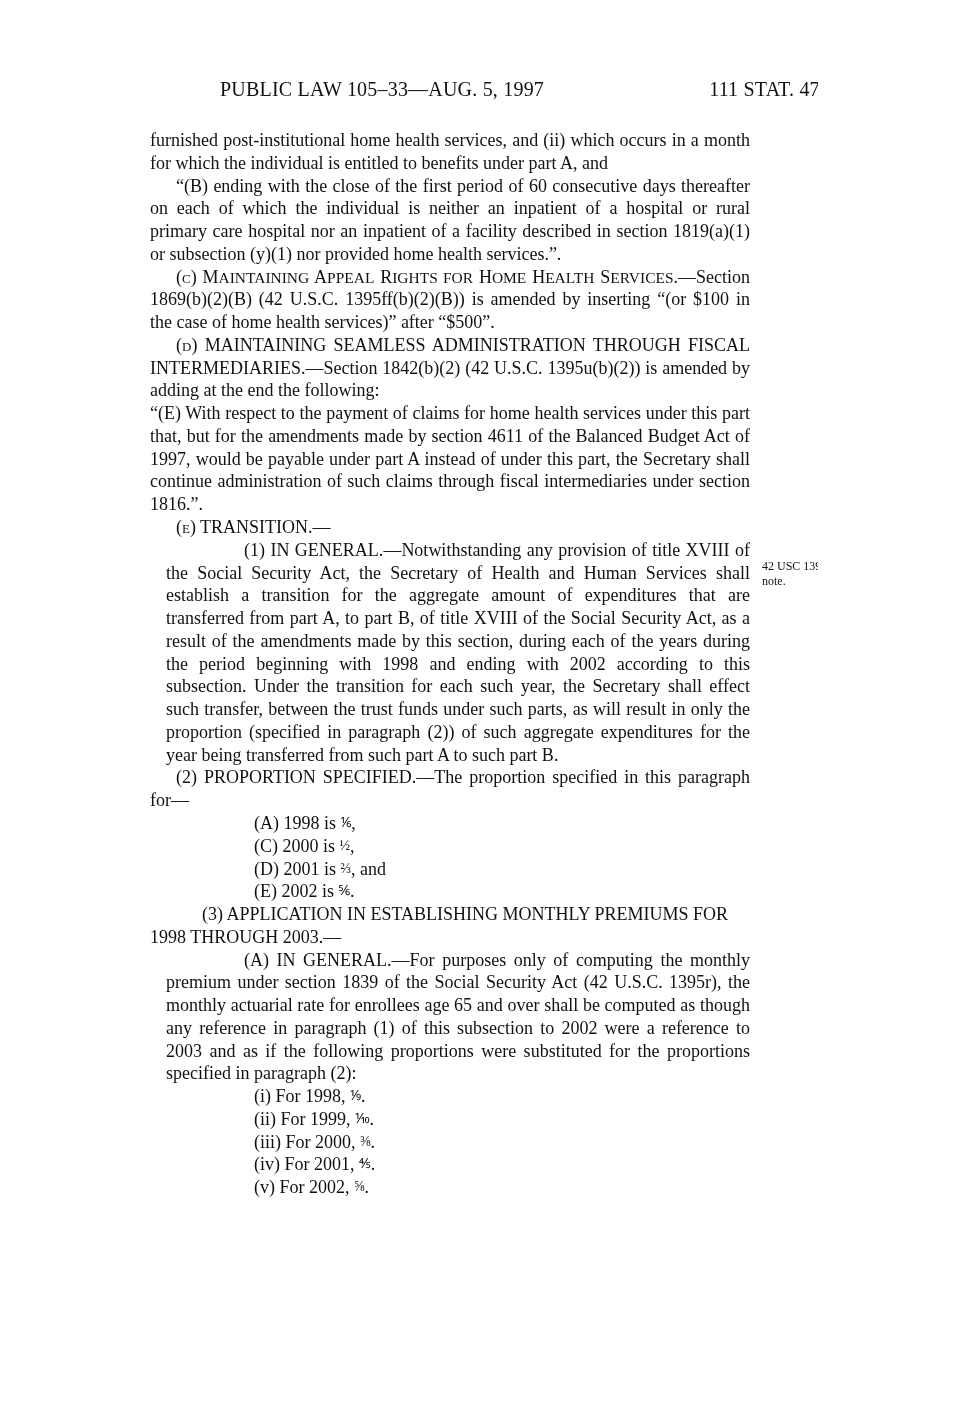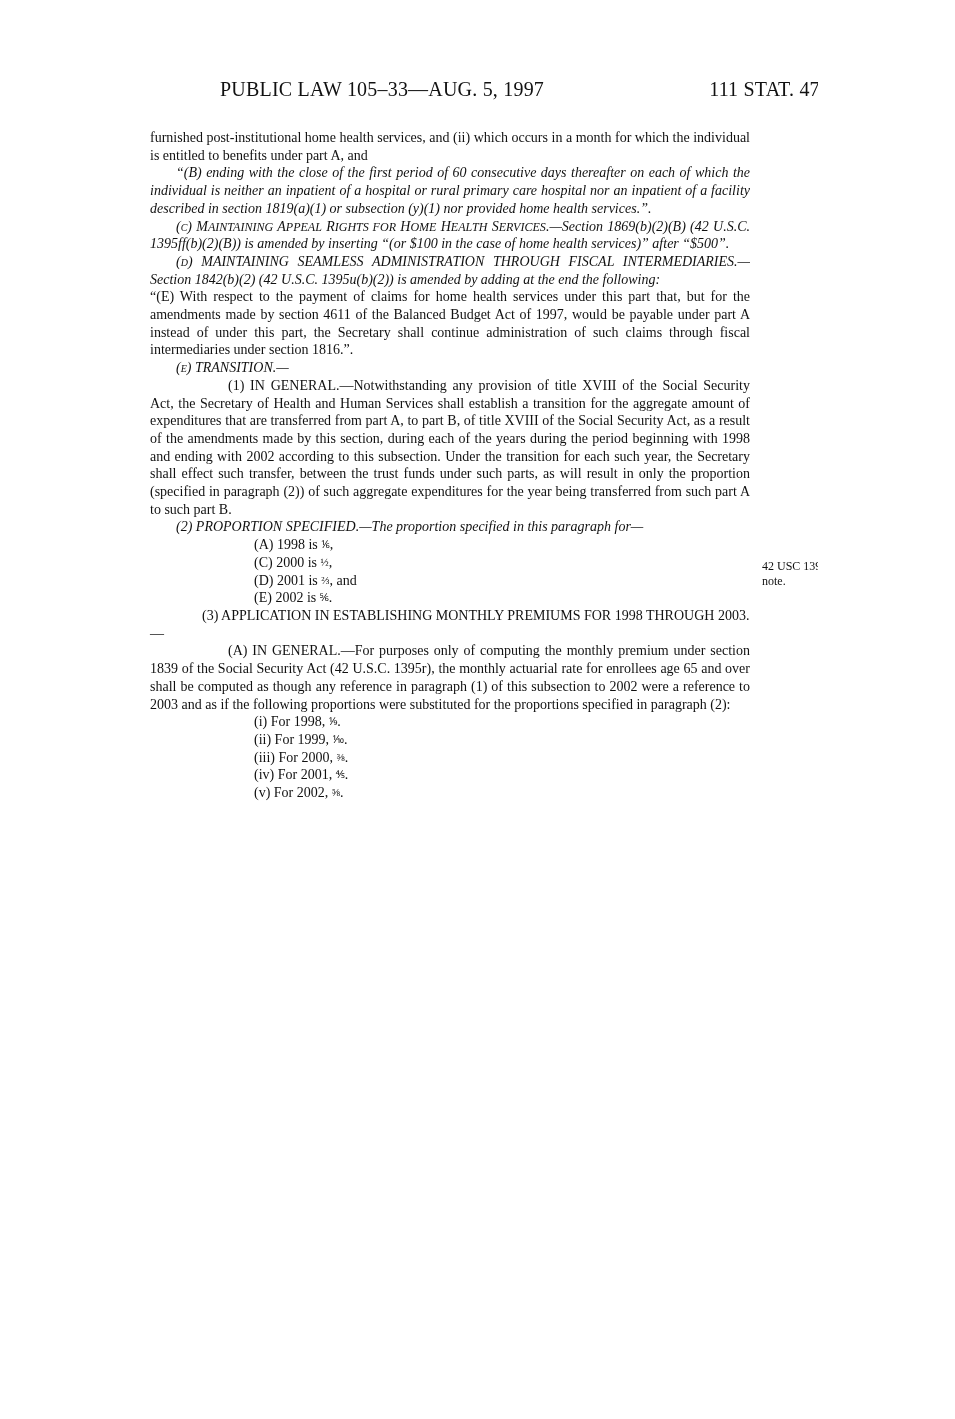--- a/index.html
+++ b/index.html
@@ -39,32 +39,32 @@
     position: absolute;
     right: 0;
     top: 0;
     white-space: nowrap;
   }
   .body-col {
     position: absolute;
     left: 150px;
     top: 113px;
     width: 600px;
-    font-size: 14px;
+    font-size: 18px;
     line-height: 1.265;
     text-align: justify;
     text-justify: inter-word;
   }
   p {
     margin: 0;
     text-indent: 0;
   }
-  .ind1 { text-indent: 26px; font-style: italic; }
+  .ind1 { text-indent: 26px; }
   .ind2 { text-indent: 52px; }
-  .ind3 { text-indent: 78px; }
+  .ind3 { text-indent: 78px; margin-left: 16px; }
   .ind4 { text-indent: 104px; }
   .nojust { text-align: left; }
   .sc {
     font-variant: small-caps;
   }
   .margin-note {
     position: absolute;
     left: 762px;
     top: 543px;
     width: 170px;

